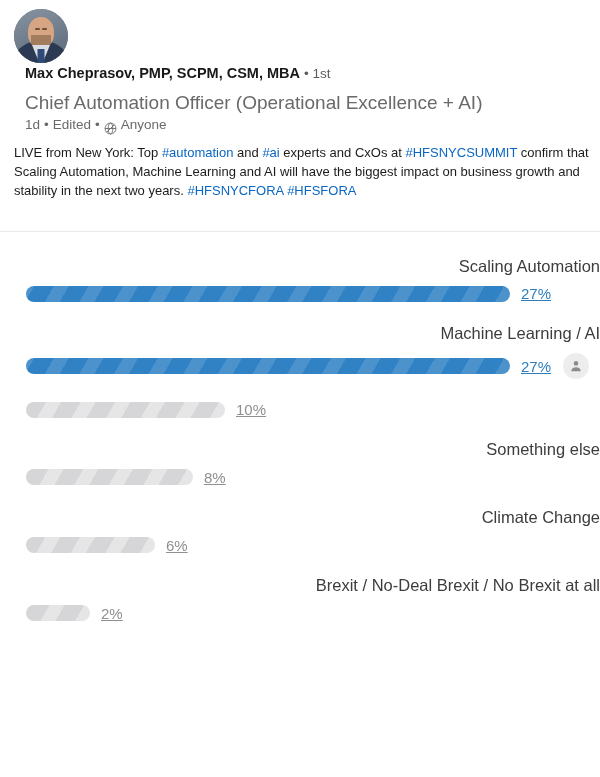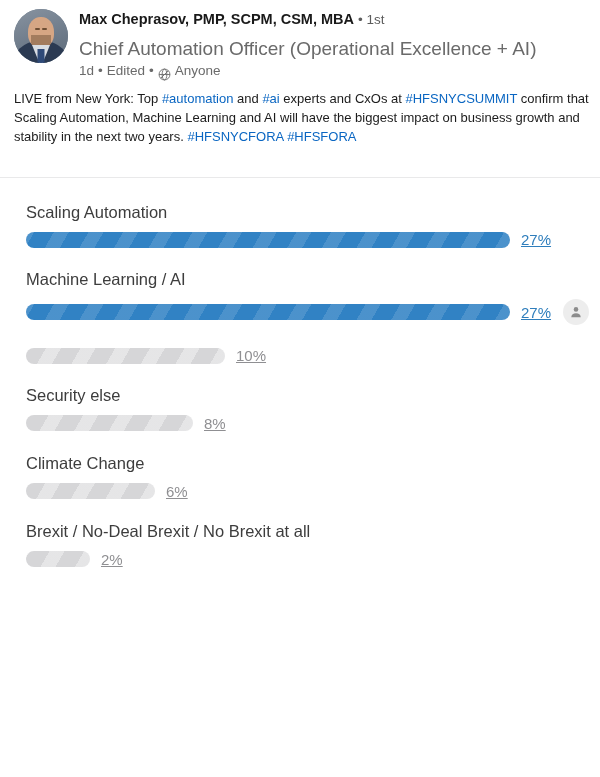--- a/index.html
+++ b/index.html
@@ -14,20 +14,21 @@
     color: #191919;
     overflow: hidden;
     position: relative;
   }
 
   
   .post-header {
     display: flex;
     align-items: flex-start;
     padding: 9px 0 0 14px;
+    flex-direction: column;
   }
   .avatar {
     width: 54px;
     height: 54px;
     border-radius: 50%;
     flex: 0 0 54px;
     overflow: hidden;
     position: relative;
     background: #6b7b8c;
   }
@@ -148,20 +149,21 @@
 
   .divider {
     height: 1px;
     background: #e9e9ea;
     margin: 30px 0 0 0;
   }
 
   
   .poll {
     padding: 25px 0 0 26px;
+    text-align: right;
   }
   .poll-row { margin-bottom: 22px; }
   .poll-row:last-child { margin-bottom: 0; }
 
   .poll-label {
     font-size: 16.5px;
     color: #3d3d3d;
     line-height: 1.2;
     margin-bottom: 9px;
     white-space: nowrap;
@@ -286,21 +288,21 @@
         </span>
       </div>
     </div>
     <div class="poll-row">
       <div class="bar-line">
         <div class="bar plain" style="width: 199px;"></div>
         <span class="pct plain">10%</span>
       </div>
     </div>
     <div class="poll-row">
-      <div class="poll-label">Security else</div>
+      <div class="poll-label">Something else</div>
       <div class="bar-line">
         <div class="bar plain" style="width: 167px;"></div>
         <span class="pct plain">8%</span>
       </div>
     </div>
     <div class="poll-row">
       <div class="poll-label">Climate Change</div>
       <div class="bar-line">
         <div class="bar plain" style="width: 129px;"></div>
         <span class="pct plain">6%</span>

